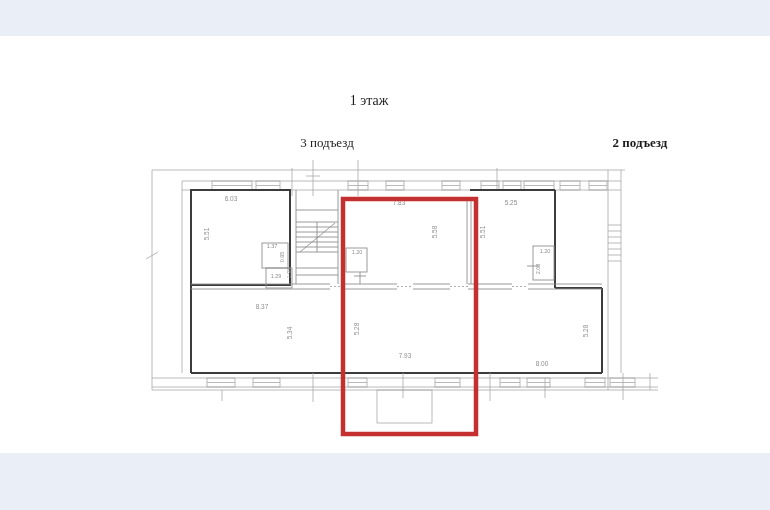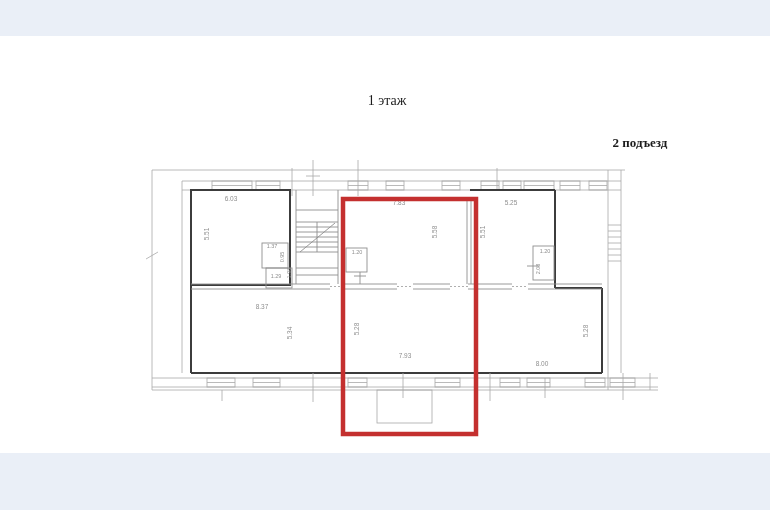--- a/index.html
+++ b/index.html
@@ -2,40 +2,41 @@
 <html><head>
 <meta charset="utf-8">
 <style>
   html,body{margin:0;padding:0;}
   body{background:#ffffff;font-family:"Liberation Sans",sans-serif;}
   .page{position:relative;width:770px;height:510px;overflow:hidden;background:#ffffff;}
   .band{position:absolute;left:0;width:770px;}
   .band.top{top:0;height:36px;}
   .band.bottom{top:453px;height:57px;}
   .title{position:absolute;font-family:"Liberation Serif",serif;color:#1c1c1c;text-align:center;}
-  .title.floor{left:317px;top:93px;width:140px;font-size:14px;}
+  .title.floor{left:299px;top:93px;width:140px;font-size:14px;}
   .title.ent{top:135px;width:120px;font-size:13px;}
   .title.ent3{left:267px;}
   .title.ent2{left:580px;font-weight:bold;}
   svg{position:absolute;left:0;top:0;}
   svg text{font-family:"Liberation Sans",sans-serif;}
   .thin{stroke:#a8a8a8;stroke-width:0.8;fill:none;}
   .med{stroke:#8f8f8f;stroke-width:0.9;fill:none;}
   .bold{stroke:#3c3c3c;stroke-width:2;fill:none;}
   .dash{stroke:#9a9a9a;stroke-width:0.8;stroke-dasharray:2 2;fill:none;}
 </style>
 </head>
 <body>
 
 <div class="page">
 
   <div class="band top" style="background: rgb(234, 239, 247);"></div>
   <div class="band bottom" style="background: rgb(234, 239, 247);"></div>
 
   <div class="title floor">1 этаж</div>
+  <div class="title ent ent3">3 подъезд</div>
   <div class="title ent ent2">2 подъезд</div>
 
   <svg width="770" height="510" viewBox="0 0 770 510">
 
     <g class="thin">
       <line x1="152" y1="170" x2="625" y2="170"></line>
       <line x1="152" y1="170" x2="152" y2="390"></line>
       <line x1="182" y1="181" x2="182" y2="373"></line>
       <line x1="146" y1="259" x2="158" y2="252"></line>
       <line x1="152" y1="390" x2="658" y2="390"></line>

